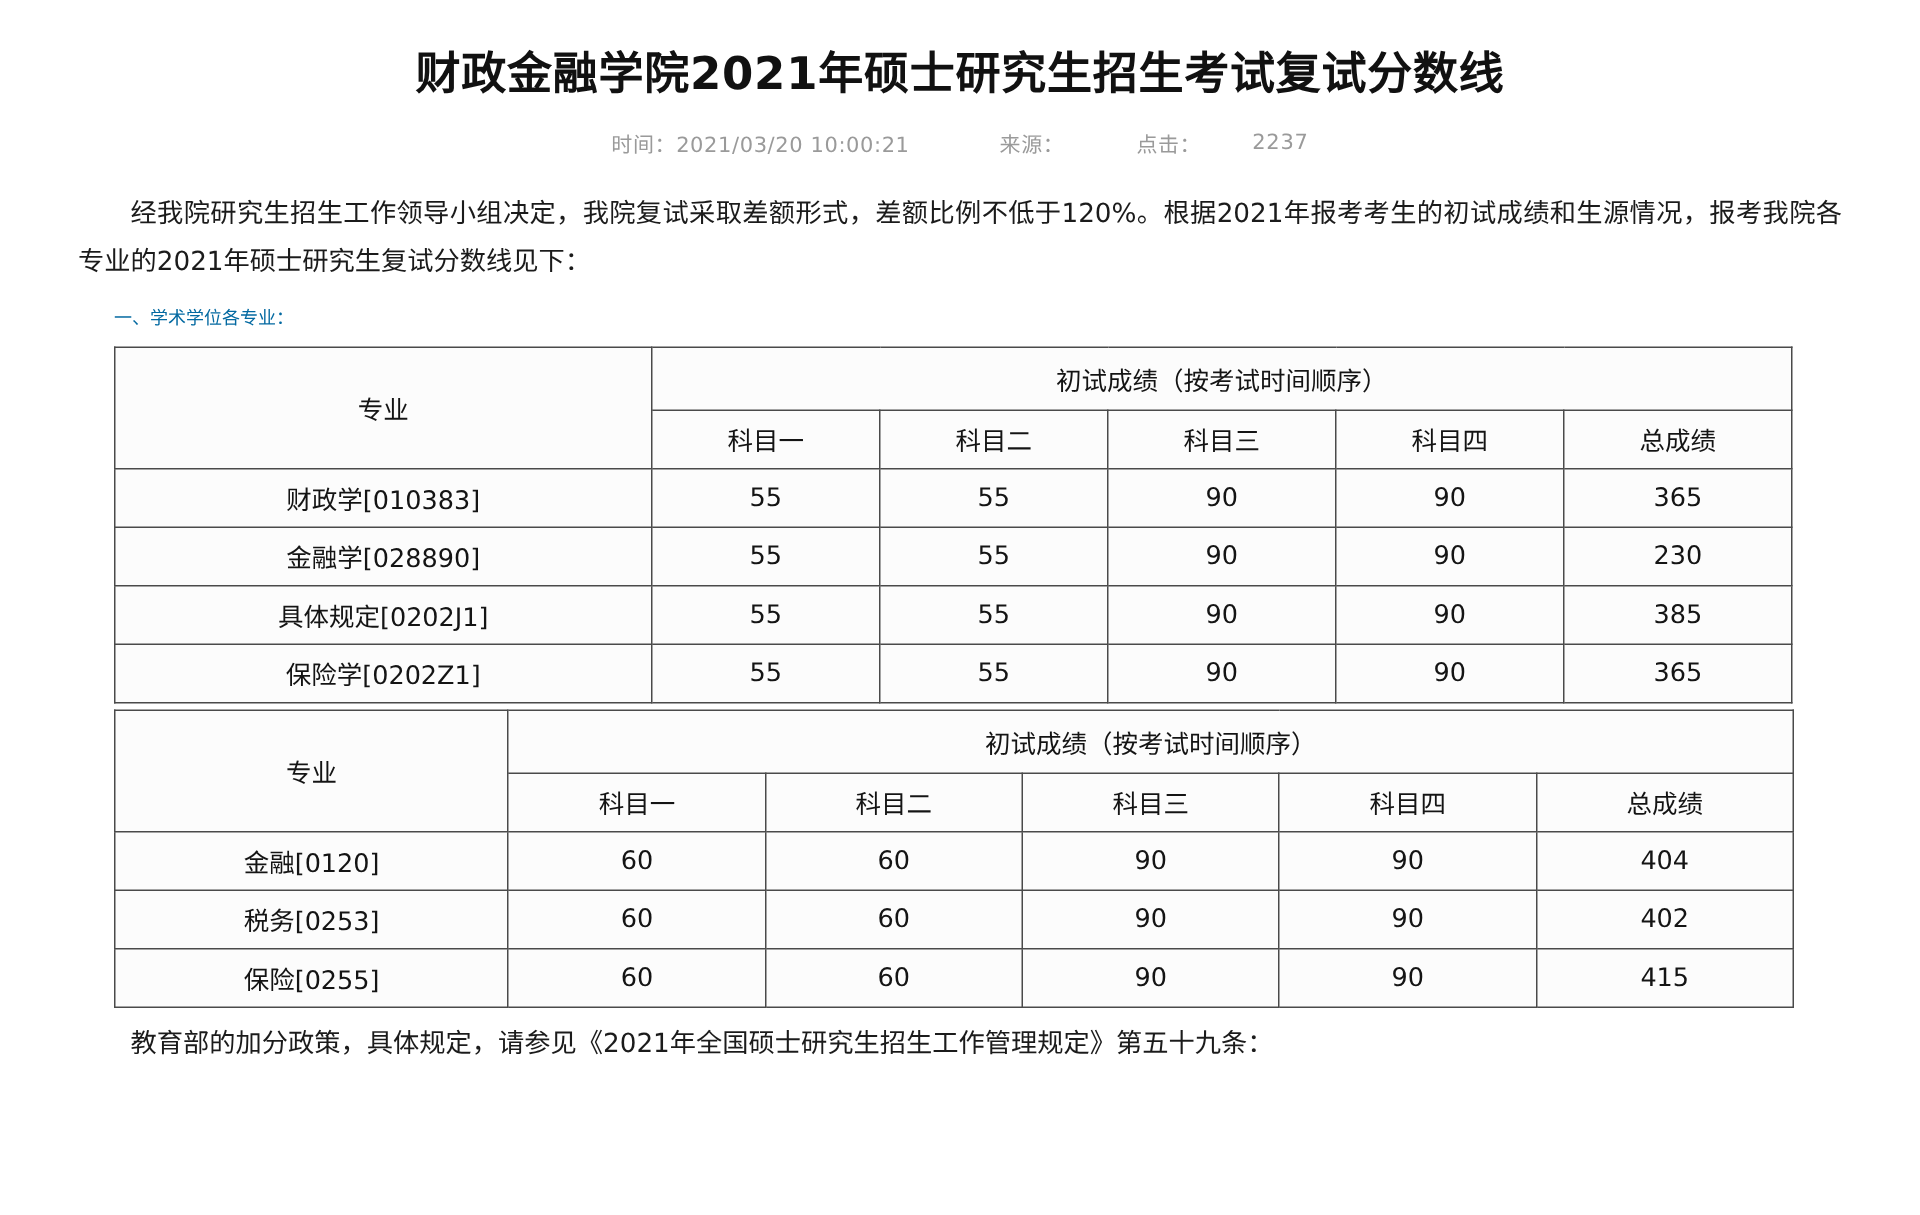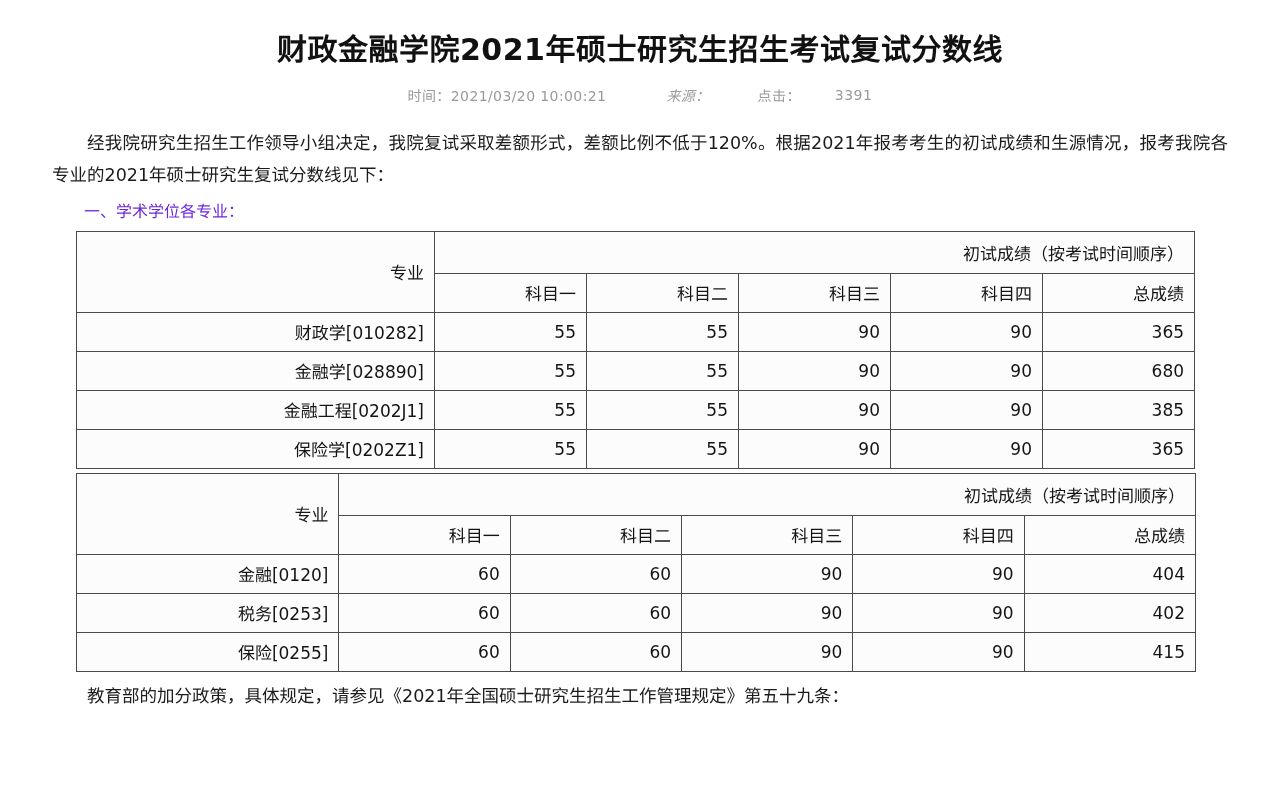--- a/index.html
+++ b/index.html
@@ -40,60 +40,60 @@
     justify-content: center;
     align-items: center;
     gap: 0px;
     margin-top: 16px;
     font-size: 14px;
     color: #9a9a9a;
     letter-spacing: 0.4px;
   }
   .meta-item { white-space: pre; }
   .meta-time { margin-right: 60px; text-align: right; }
-  .meta-source { margin-right: 48px; font-style: italic; }
+  .meta-source { margin-right: 48px; }
   .meta-hits-label { margin-right: 34px; }
   .meta-hits-value { letter-spacing: 0.5px; }
 
   
   .body-wrap {
     margin-top: 22px;
     padding: 0 52px 0 52px;
   }
   p.para {
     margin: 0;
     font-size: 17.5px;
     line-height: 32px;
     text-align: justify;
     text-justify: inter-ideograph;
     text-indent: 2em;
     color: #1b1b1b;
   }
   .section-heading {
     margin: 6px 0 0 0;
-    font-size: 16px;
+    font-size: 12px;
     line-height: 30px;
     text-indent: 2em;
-    color: #6d28d9;
+    color: #0369a1;
   }
 
   
   table.score-table {
     border-collapse: collapse;
     width: 1118px;
     margin: 4px 0 0 24px;
     table-layout: fixed;
     background: #fdfdfd;
   }
   table.score-table td,
   table.score-table th {
     border: 1px solid #4a4a4a;
     font-size: 17px;
     font-weight: 400;
-    text-align: right;
+    text-align: center;
     padding: 6px 10px 7px 10px;
     color: #141414;
     background: #fcfcfc;
     vertical-align: middle;
     height: 24px;
     box-sizing: border-box;
   }
   .col-major { width: 358px; }
   .col-sub   { width: 152px; }
   table.score-table tr.head-top td,
@@ -115,21 +115,21 @@
 <body>
 
 <div class="page">
 
   <h1 class="doc-title">财政金融学院2021年硕士研究生招生考试复试分数线</h1>
 
   <div class="meta-line">
     <span class="meta-item meta-time"><span>时间：</span><span>2021/03/20 10:00:21</span></span>
     <span class="meta-item meta-source"><span>来源：</span><span></span></span>
     <span class="meta-item meta-hits-label">点击：</span>
-    <span class="meta-item meta-hits-value">3391</span>
+    <span class="meta-item meta-hits-value">2237</span>
   </div>
 
   <div class="body-wrap">
 
     <p class="para">经我院研究生招生工作领导小组决定，我院复试采取差额形式，差额比例不低于120%。根据2021年报考考生的初试成绩和生源情况，报考我院各专业的2021年硕士研究生复试分数线见下：</p>
 
     <p class="section-heading">一、学术学位各专业：</p>
 
     <table class="score-table table-1">
       <colgroup>
@@ -146,37 +146,37 @@
           <td colspan="5">初试成绩（按考试时间顺序）</td>
         </tr>
         <tr class="head-sub">
           <td>科目一</td>
           <td>科目二</td>
           <td>科目三</td>
           <td>科目四</td>
           <td>总成绩</td>
         </tr>
         <tr class="data-row">
-          <td>财政学[010282]</td>
+          <td>财政学[010383]</td>
           <td>55</td>
           <td>55</td>
           <td>90</td>
           <td>90</td>
           <td>365</td>
         </tr>
         <tr class="data-row">
           <td>金融学[028890]</td>
           <td>55</td>
           <td>55</td>
           <td>90</td>
           <td>90</td>
-          <td>680</td>
-        </tr>
-        <tr class="data-row">
-          <td>金融工程[0202J1]</td>
+          <td>230</td>
+        </tr>
+        <tr class="data-row">
+          <td>具体规定[0202J1]</td>
           <td>55</td>
           <td>55</td>
           <td>90</td>
           <td>90</td>
           <td>385</td>
         </tr>
         <tr class="data-row">
           <td>保险学[0202Z1]</td>
           <td>55</td>
           <td>55</td>

